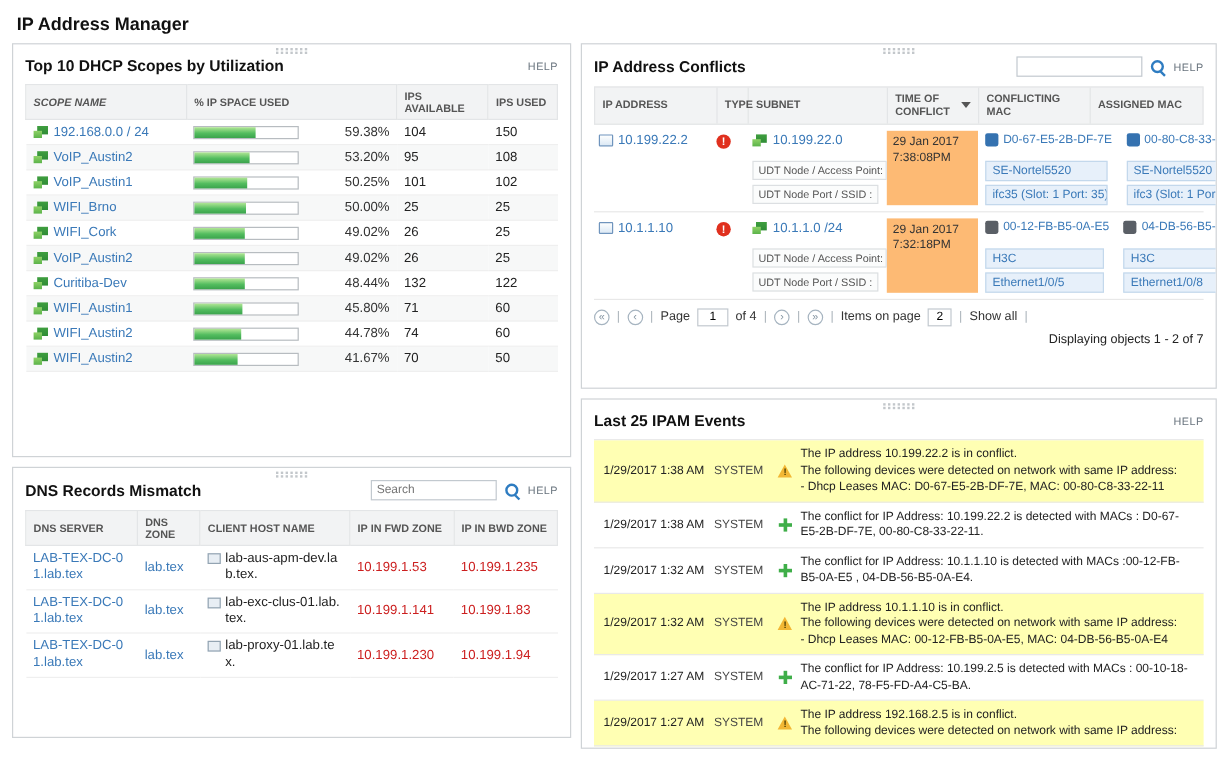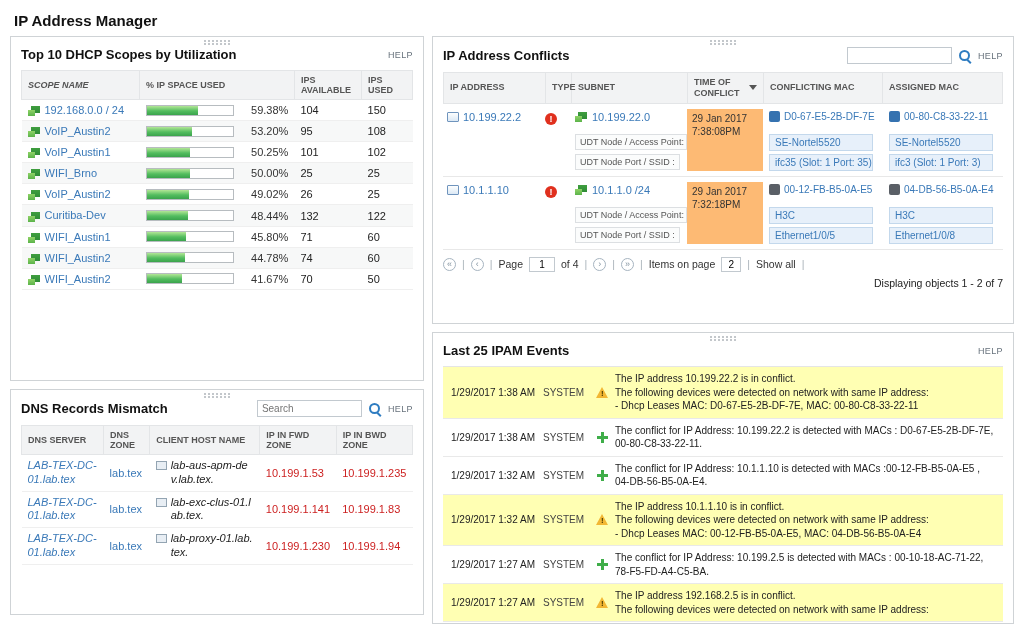--- a/index.html
+++ b/index.html
@@ -1,21 +1,21 @@
 <!DOCTYPE html>
 <html><head>
 <meta charset="utf-8">
 <style>
   * { box-sizing: border-box; margin: 0; padding: 0; }
   html,body { background:#fff; }
   body { font-family:"Liberation Sans", sans-serif; color:#222; }
   .page { width:1024px; height:640px; overflow:hidden; background:#fff; }
   .page-title { padding:12px 14px 7px; font-size:15px; font-weight:bold; color:#111; }
   .cols { display:flex; gap:8px; padding:0 10px; }
-  .col-left { width:414px; flex:none; display:flex; flex-direction:column; gap:8px; }
+  .col-left { width:466px; flex:none; display:flex; flex-direction:column; gap:8px; }
   .col-right { flex:1; display:flex; flex-direction:column; gap:8px; min-width:0; }
 
   .panel { position:relative; border:1px solid #cfd3d6; background:#fff; padding:8px 10px 8px; }
   .panel-dhcp { height:345px; overflow:hidden; }
   .panel-dns { height:226px; overflow:hidden; }
   .panel-conflicts { height:288px; overflow:hidden; }
   .panel-events { height:292px; overflow:hidden; }
 
   .drag-handle { position:absolute; top:3px; left:50%; transform:translateX(-50%);
     width:26px; height:5px; border-top:2px dotted #c3c7cb; border-bottom:2px dotted #c3c7cb; cursor:move; }
@@ -49,21 +49,21 @@
     background-size:7px 6px, 9px 7px; background-position:0 4px, 3px 0; background-repeat:no-repeat; }
   .bar-wrap { display:flex; align-items:center; justify-content:space-between; }
   .bar-track { width:88px; height:11px; border:1px solid #b7bcc0; background:#fff; display:inline-block; }
   .bar-fill { display:block; height:100%; background:linear-gradient(180deg,#b2e696,#53bd5f 55%,#3aa34c); }
   .pct { font-size:11px; color:#333; }
 
   
   .dns-table tbody td { vertical-align:top; padding:6px 6px; font-size:11px; }
   .dns-table .w-srv { width:82px; } .dns-table .w-zone { width:46px; } .dns-table .w-host { width:110px; }
   .dns-table .w-fwd { width:70px; } .dns-table .w-bwd { width:70px; }
-  .wrap-all { word-break:break-all; line-height:1.25; display:inline;font-style:italic; }
+  .wrap-all { word-break:break-all; line-height:1.25; display:inline; }
   .host-cell { display:flex; align-items:flex-start; gap:4px; }
   .host-icon { width:11px; height:9px; border:1px solid #93a4b2; background:#e8eef4; flex:none; margin-top:2px; }
 
   
   .cf-head, .conflict-group { display:grid; grid-template-columns:102px 26px 116px 76px 1fr 1fr; }
   .cf-head { background:#f2f3f4; border:1px solid #e3e5e7; }
   .cf-head > div { padding:4px 6px; font-size:9px; font-weight:bold; color:#555; border-right:1px solid #e3e5e7;
     display:flex; align-items:center; line-height:1.2; }
   .cf-head > div:last-child { border-right:none; }
   .sort-desc { width:0; height:0; border-left:4px solid transparent; border-right:4px solid transparent;
@@ -195,20 +195,33 @@
                     <span class="bar-track">
                       <span class="bar-fill" style="width: 50%;"></span>
                     </span>
                     <span class="pct">50.00%</span>
                   </div>
                 </td>
                 <td>25</td>
                 <td>25</td>
               </tr>
 
+              <tr>
+                <td><span class="scope-icon"></span><a class="lnk">WIFI_Cork</a></td>
+                <td>
+                  <div class="bar-wrap">
+                    <span class="bar-track">
+                      <span class="bar-fill" style="width: 49.02%;"></span>
+                    </span>
+                    <span class="pct">49.02%</span>
+                  </div>
+                </td>
+                <td>26</td>
+                <td>25</td>
+              </tr>
 
               <tr>
                 <td><span class="scope-icon"></span><a class="lnk">VoIP_Austin2</a></td>
                 <td>
                   <div class="bar-wrap">
                     <span class="bar-track">
                       <span class="bar-fill" style="width: 49.02%;"></span>
                     </span>
                     <span class="pct">49.02%</span>
                   </div>

